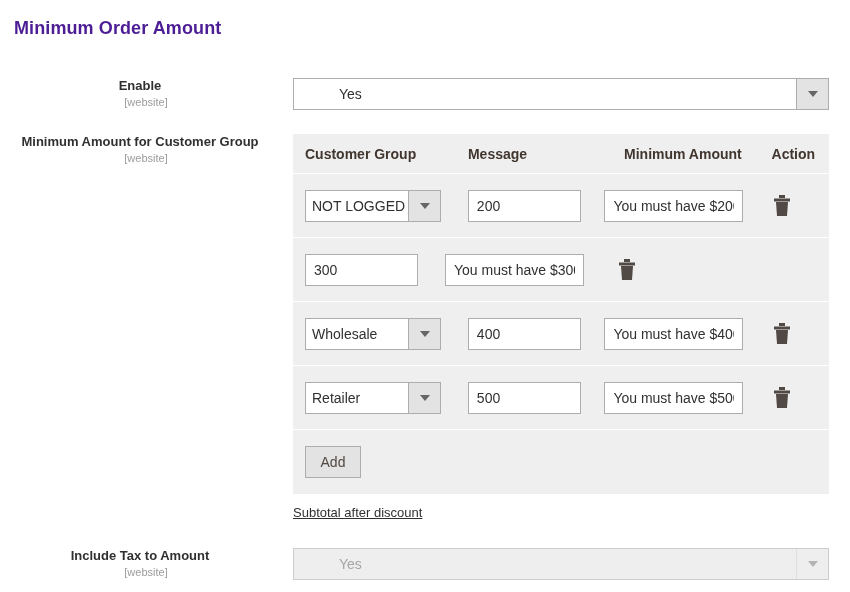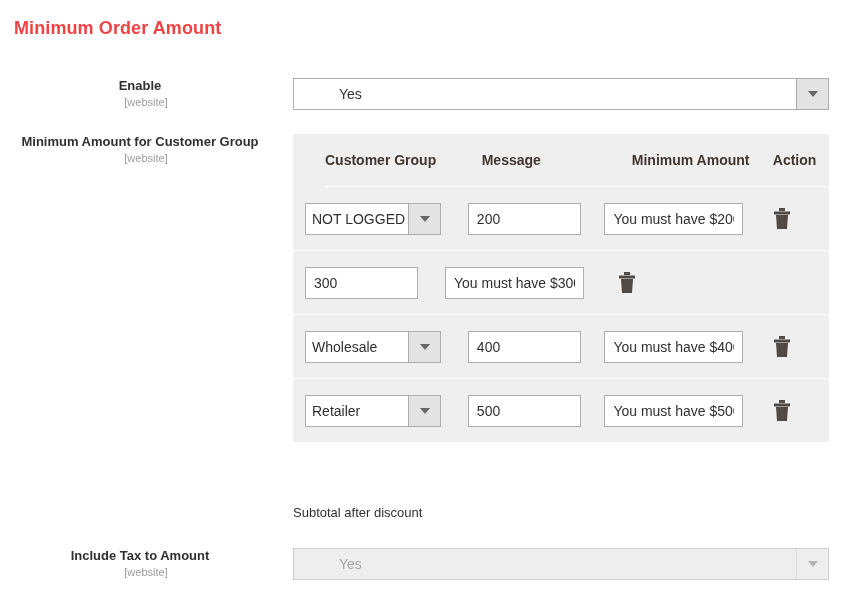--- a/index.html
+++ b/index.html
@@ -11,21 +11,21 @@
     -webkit-font-smoothing: antialiased;
   }
   .page { position: relative; width: 850px; height: 592px; overflow: hidden; }
 
   
   .section-title {
     position: absolute;
     left: 14px; top: 18px;
     font-size: 18px;
     font-weight: 600;
-    color: #ef4444;
+    color: #4c1d95;
     letter-spacing: 0.1px;
   }
 
   
   .field-row { position: absolute; left: 0; width: 850px; }
   .field-label {
     position: absolute;
     left: 0; width: 280px;
     text-align: center;
     color: #303030;
@@ -92,24 +92,23 @@
 
   
   .dyn-table {
     position: absolute;
     background: #efefef;
     border: none;
   }
   .dyn-head {
     display: flex;
     align-items: center;
-    height: 53px;
-    padding: 0 0 0 0;
+    height: 40px;
+    padding: 0 0 0 12px;
     border-bottom: 1px solid #ffffff;
-    margin-left: 32px;
   }
   .dyn-head .th {
     font-size: 14px;
     font-weight: 600;
     color: #41362f;
   }
   .col-group  { width: 167px; }
   .col-amount { width: 140px; }
   .col-msg    { width: 160px; }
   .col-action { width: 70px; text-align: center; padding-right: 3px; }
@@ -327,24 +326,27 @@
           <button class="trash-btn">
             <svg width="20" height="24" viewBox="0 0 20 24">
               <rect x="7" y="1" width="6" height="3" fill="#514943"></rect>
               <rect x="2" y="4.5" width="16" height="3" fill="#514943"></rect>
               <path d="M4 8 H16 L15 22 H5 Z" fill="#514943"></path>
             </svg>
           </button>
         </div>
       </div>
 
+      <div class="add-wrap">
+        <button class="add-btn">Add</button>
+      </div>
     </div>
   </div>
 
-  <div class="note-text" style="left:293px; top:505px;">Subtotal after discount</div>
+  <div class="note-text" style="left:293px; top:505px;text-decoration:underline;">Subtotal after discount</div>
 
   <div class="field-row" style="top:548px;">
     <div class="field-label">
       <span>Include Tax to Amount</span>
       <span class="field-scope">[website]</span>
     </div>
     <div class="select-box disabled" style="left:293px; top:0; width:536px;">
       <div class="sel-value">Yes</div>
       <div class="sel-arrow">
           <i></i>

